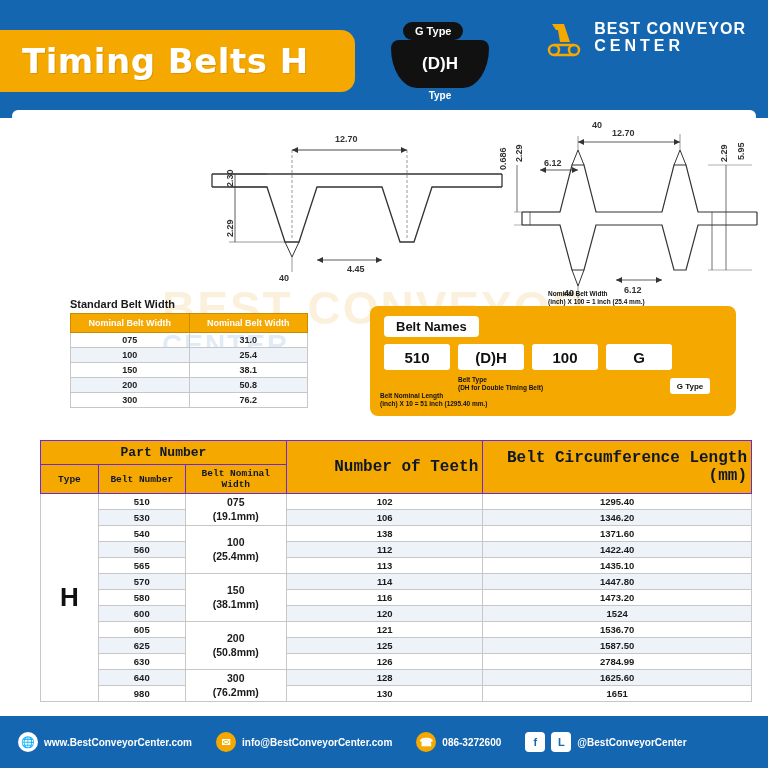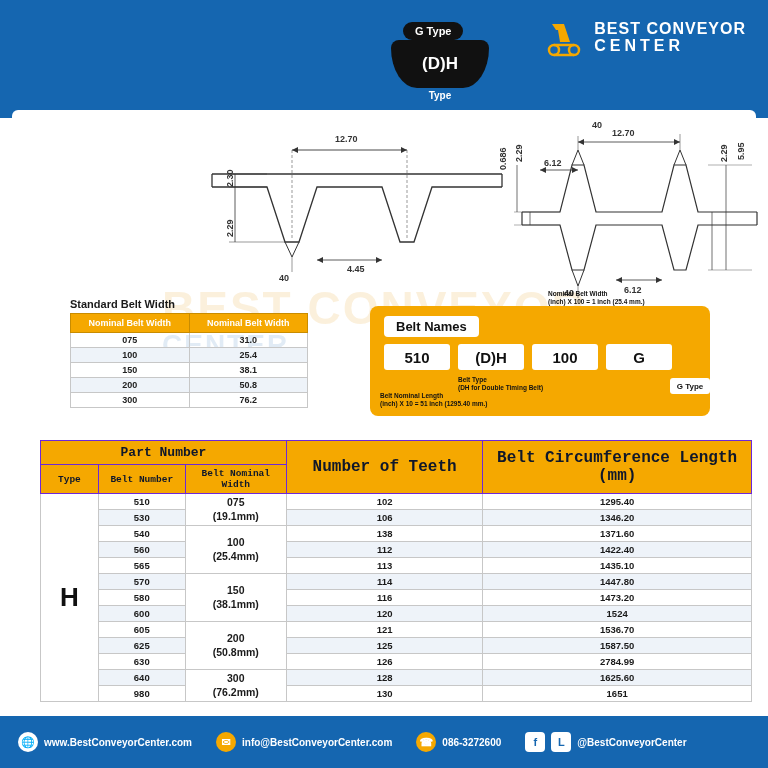--- a/index.html
+++ b/index.html
@@ -105,21 +105,21 @@
   }
   table.sbw td {
     border: 1px solid #c7c7c7; font-size: 9px; text-align: center;
     padding: 2px 2px; color: #222; font-weight: bold;
   }
   table.sbw tr:nth-child(even) td { background: #eef3f9; }
 
   
   .belt-names {
     position: absolute; top: 196px; left: 358px;
-    width: 340px; height: 110px;
+    width: 366px; height: 110px;
     background: #f5a800; border-radius: 8px;
   }
   .bn-title {
     position: absolute; top: 10px; left: 14px;
     background: #fff; color: #111; font-size: 13px; font-weight: bold;
     padding: 3px 12px; border-radius: 4px;
   }
   .bn-boxes {
     position: absolute; top: 38px; left: 14px;
     display: flex; gap: 8px;
@@ -136,21 +136,21 @@
   
   .main-table {
     position: absolute; top: 330px; left: 28px;
     width: 712px;
     border-collapse: collapse;
   }
   .main-table th {
     background: #f5a800; color: #0f172a; border: 1px solid #6d28d9;
     font-weight: bold; text-align: center; font-family: Liberation Mono, monospace;
   }
-  .main-table th.big { font-size: 16px; padding: 8px 4px; }
+  .main-table th.big { font-size: 16px; padding: 8px 4px; text-align: right; }
   .main-table th.part { font-size: 13px; padding: 4px; }
   .main-table th.sub { font-size: 9.5px; padding: 3px; }
   .main-table td {
     border: 1px solid #c7c7c7; text-align: center;
     font-size: 9.5px; font-weight: bold; color: #1a1a1a;
     padding: 1px 2px; height: 16px;
   }
   .main-table td.type {
     font-size: 26px; font-weight: bold; color: #111;
   }
@@ -175,20 +175,23 @@
   .f-icon.yellow { background: #f5a800; color: #fff; }
   .f-icon.sq { border-radius: 4px; }
   svg { display: block; }
 </style>
 </head>
 <body>
 
 <div class="page">
 
   <div class="header">
+    <div class="title-band">
+      <div class="title">Timing Belts H</div>
+    </div>
 
     <div class="badge">
       <div class="badge-pill">G Type</div>
       <div class="badge-shape">
         <span>(D)H</span>
       </div>
       <div class="badge-type">Type</div>
     </div>
 
     <div class="logo">

